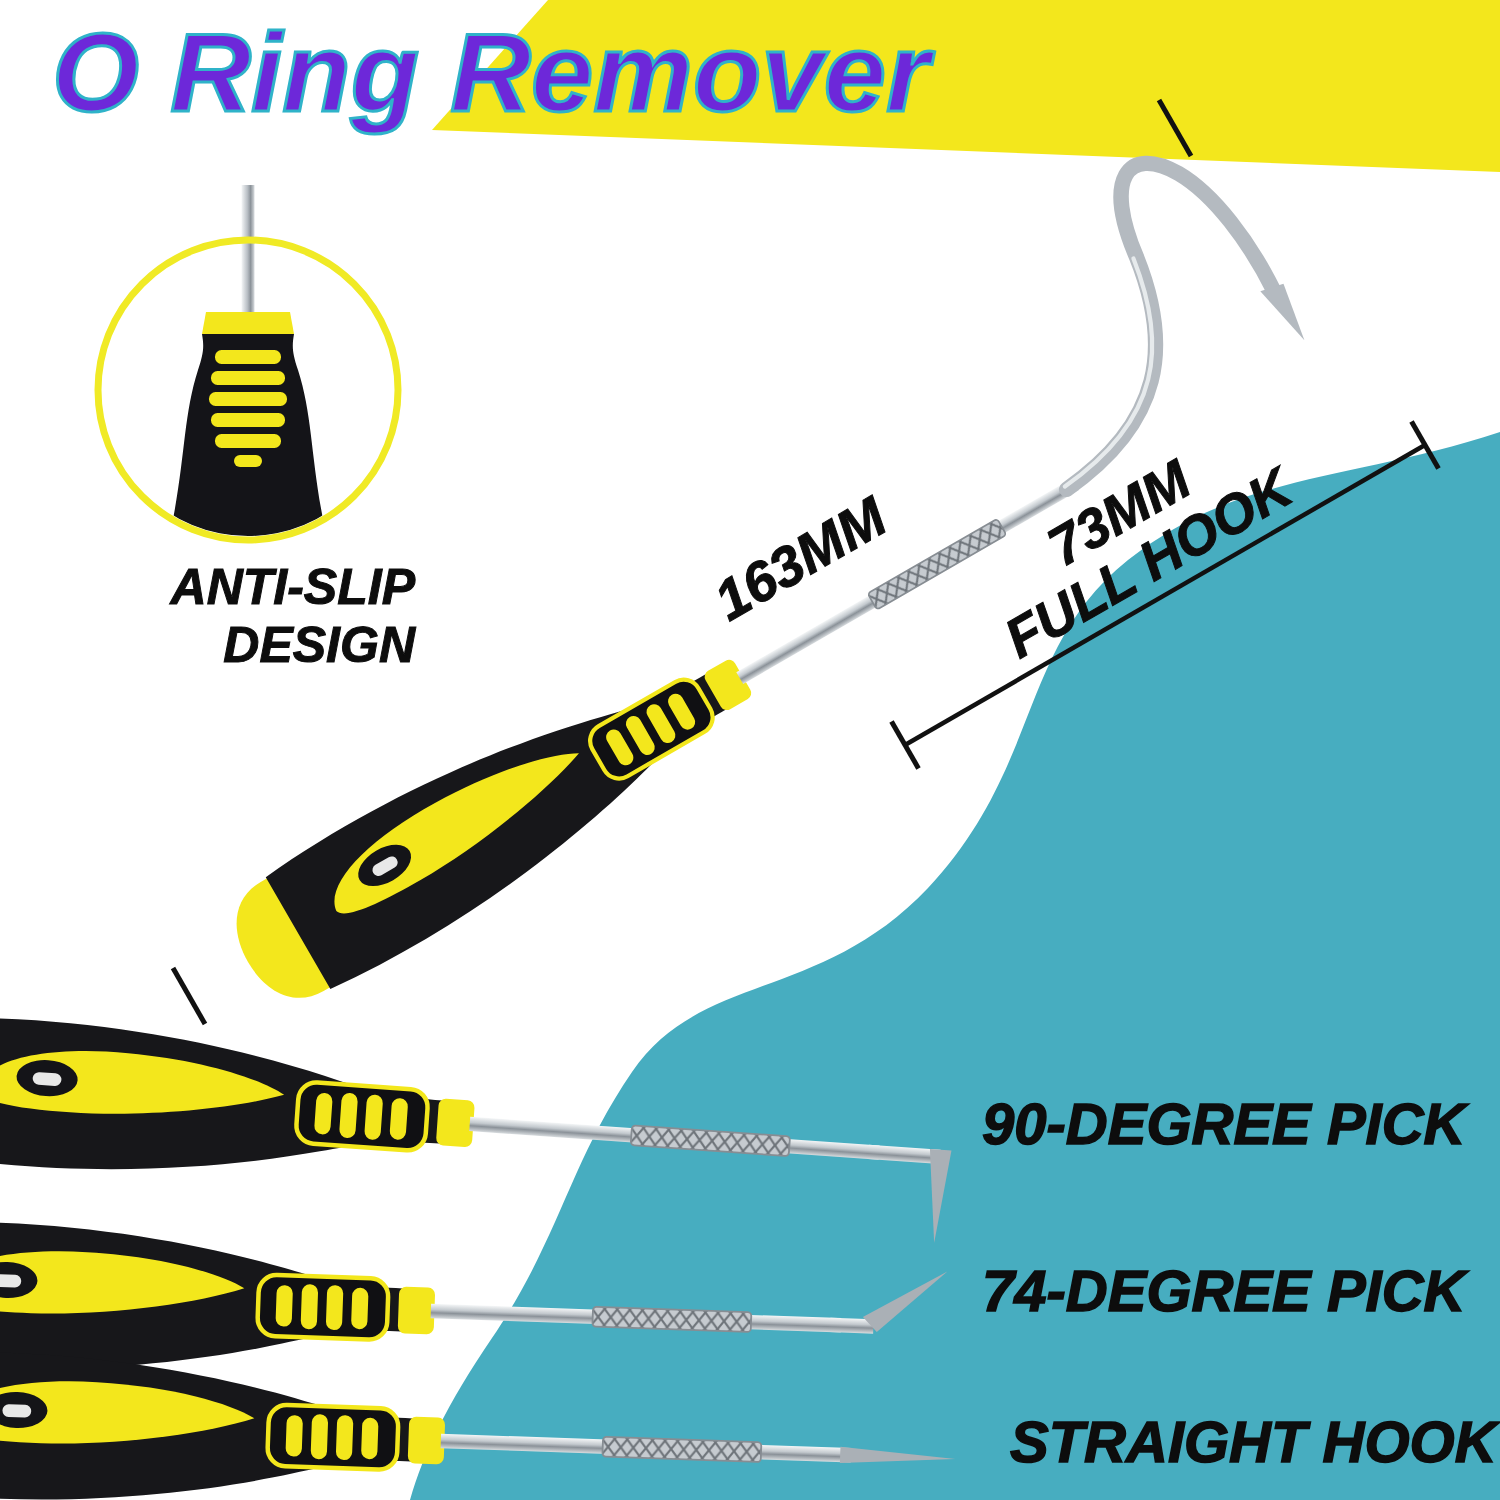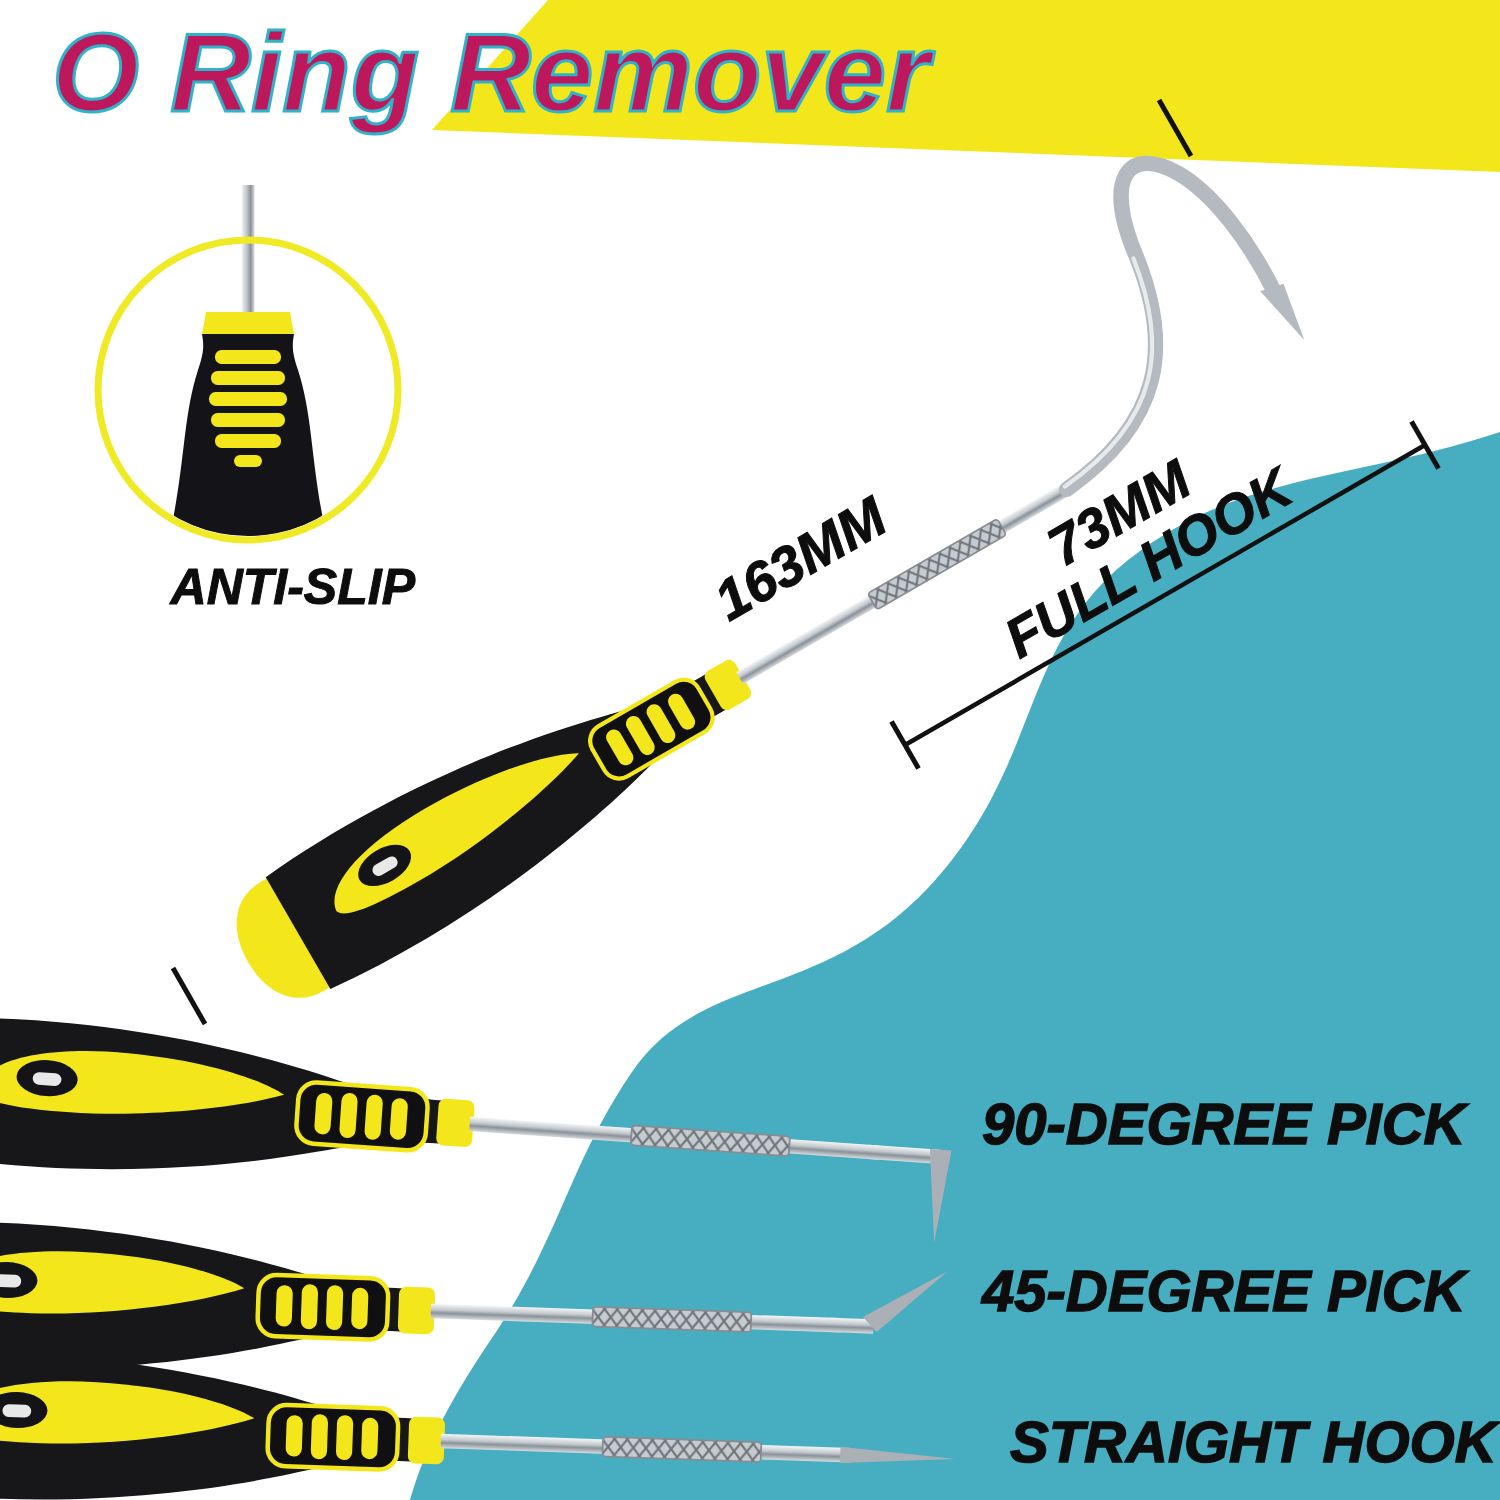--- a/index.html
+++ b/index.html
@@ -3,21 +3,21 @@
 <meta charset="utf-8">
 <style>
   html,body{margin:0;padding:0;background:#ffffff;}
   #canvas{
     position:relative;width:1500px;height:1500px;overflow:hidden;background:#ffffff;
     font-family:"Liberation Sans", sans-serif;
   }
   #scene{position:absolute;left:0;top:0;}
   .txt{position:absolute;font-style:italic;font-weight:bold;color:#0d0d0d;white-space:nowrap;}
   #title{
-    left:52px;top:8px;font-size:112px;letter-spacing:0px;color:#be185d;
+    left:52px;top:8px;font-size:112px;letter-spacing:0px;color:#6d28d9;
     -webkit-text-stroke:3px #2FB3C9;
   }
   #callout-label{
     left:85px;top:558px;width:330px;text-align:right;
     font-size:50px;line-height:1.16;white-space:normal;
     -webkit-text-stroke:1px #0d0d0d;
   }
   .rot{transform-origin:center center;}
   #dim-163{
     left:685px;top:526px;width:230px;text-align:center;font-size:56px;
@@ -135,26 +135,27 @@
       <use href="#handle"></use>
       <use href="#shaft"></use>
       <polygon points="556,-4.5 556,4.5 620,0" fill="#aab0b6"></polygon>
     </g>
   </svg>
 
   <div id="title" class="txt">O Ring Remover</div>
 
   <div id="callout-label" class="txt">
     <span>ANTI-SLIP</span><br>
+    <span>DESIGN</span>
   </div>
 
   <div id="dim-163" class="txt rot">163MM</div>
 
   <div id="dim-73" class="txt rot">
     <span>73MM</span><br>
     <span>FULL HOOK</span>
   </div>
 
   <div id="label-90" class="txt pick-label">90-DEGREE PICK</div>
-  <div id="label-45" class="txt pick-label">45-DEGREE PICK</div>
+  <div id="label-45" class="txt pick-label">74-DEGREE PICK</div>
   <div id="label-straight" class="txt pick-label">STRAIGHT HOOK</div>
 
 </div>
 
 </body></html>

